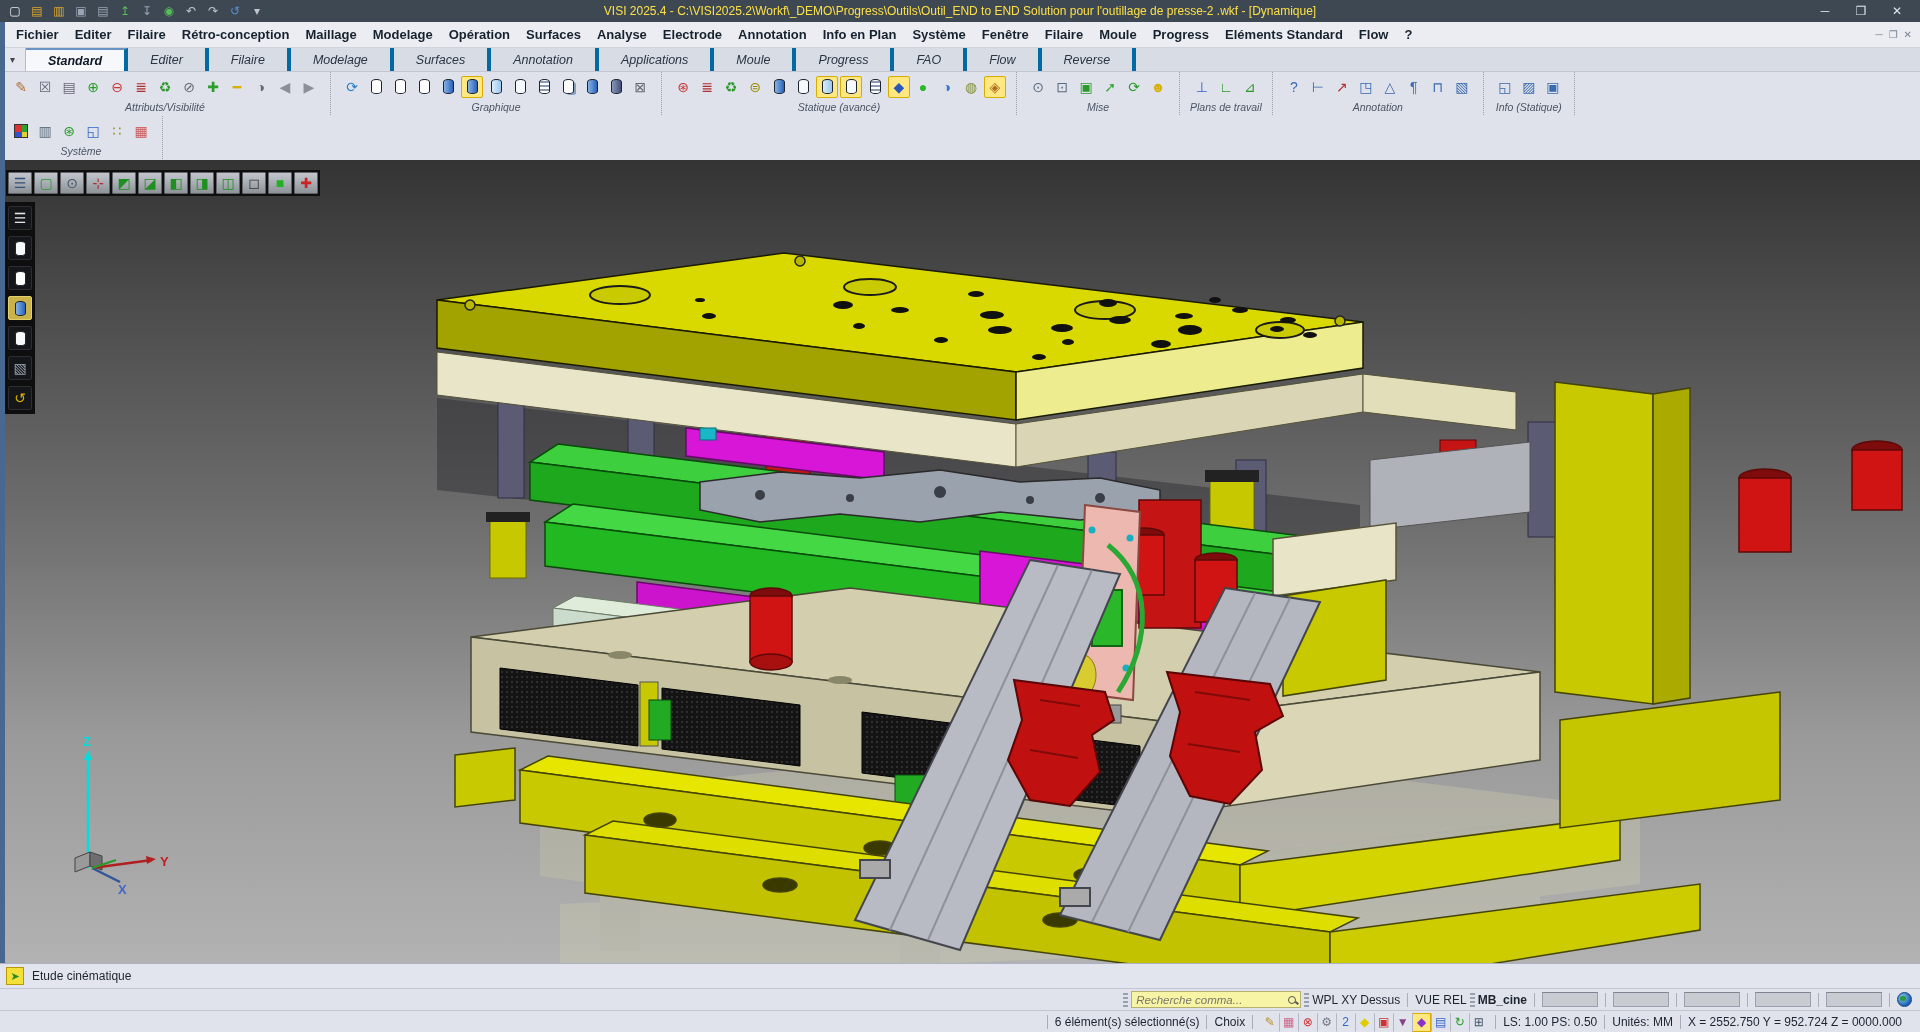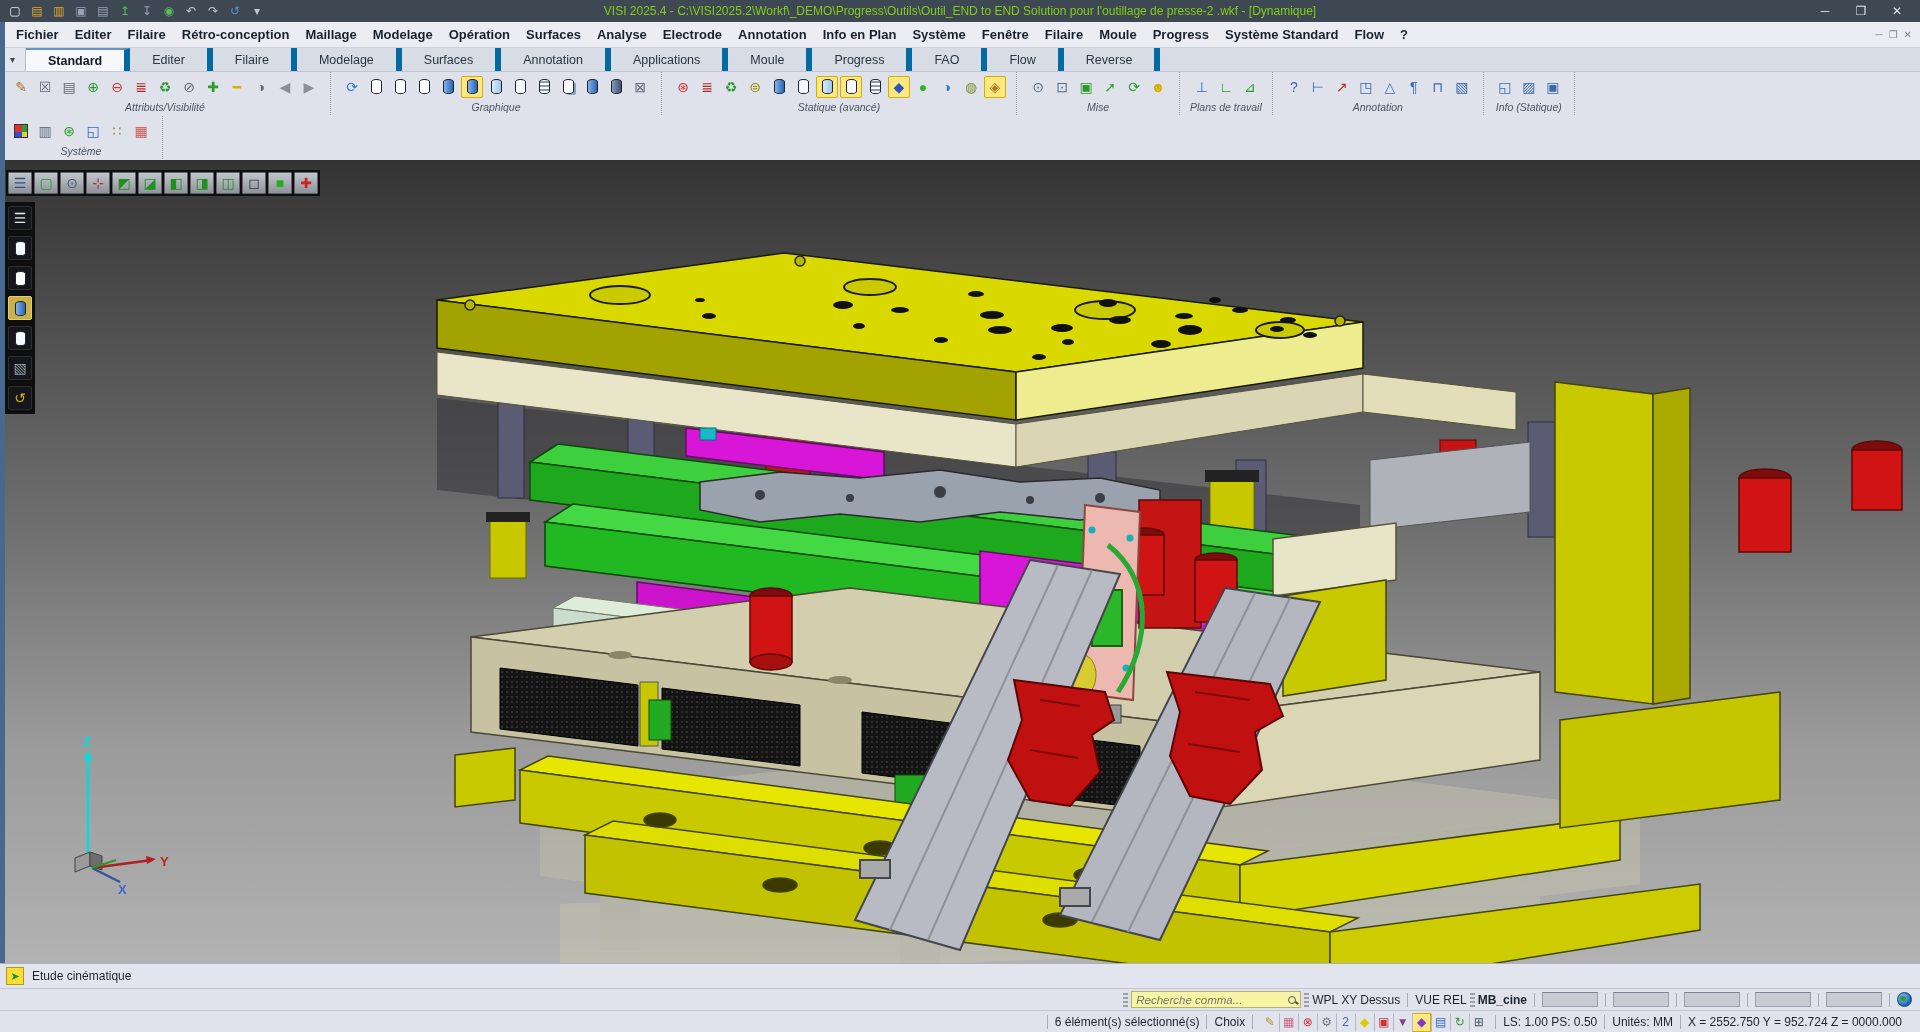--- a/index.html
+++ b/index.html
@@ -3,33 +3,33 @@
 <meta charset="utf-8">
 <style>
   html,body{margin:0;padding:0;width:1920px;height:1032px;overflow:hidden;
     font-family:"Liberation Sans",sans-serif;-webkit-font-smoothing:antialiased;background:#dfe2ec;}
   *{box-sizing:border-box;}
   
   .titlebar{position:absolute;left:0;top:0;width:1920px;height:22px;background:#3d4853;
     display:flex;align-items:center;color:#eef2f6;font-size:12px;}
   .qa{display:flex;align-items:center;gap:4px;padding-left:6px;}
   .qa .chip{width:18px;height:16px;font-size:12px;background:transparent;border:none;}
-  .title-text{position:absolute;left:0;right:0;text-align:center;font-size:12px;color:#84cc16;pointer-events:none;}
+  .title-text{position:absolute;left:0;right:0;text-align:center;font-size:12px;color:#fde047;pointer-events:none;}
   .win-controls{margin-left:auto;display:flex;gap:2px;padding-right:6px;z-index:2;}
   .win-btn{width:34px;height:18px;display:flex;align-items:center;justify-content:center;color:#dfe6ee;font-size:12px;}
   
   .menubar{position:absolute;left:0;top:22px;width:1920px;height:26px;background:#ecedf2;
     display:flex;align-items:center;padding-left:8px;border-bottom:1px solid #cfd3dc;}
   .menu-item{font-size:13px;font-weight:700;color:#17222f;padding:0 8px;cursor:default;}
   .mdi-controls{margin-left:auto;display:flex;gap:6px;padding-right:8px;color:#7a8494;font-size:10px;}
   
   .tabrow{position:absolute;left:0;top:48px;width:1920px;height:24px;background:#d8dce5;
     display:flex;align-items:stretch;border-bottom:1px solid #c2c6d0;}
   .tab-caret{width:26px;display:flex;align-items:center;justify-content:center;color:#445;font-size:10px;background:#e4e7ee;border-right:1px solid #b8bcc6;}
-  .tab{padding:0 22px;display:flex;align-items:center;font-size:12.5px;color:#2a3442;border-right:6px solid #0369a1;background:#d8dce5;}
+  .tab{padding:0 22px;display:flex;align-items:center;font-size:12.5px;color:#2a3442;border-right:4px solid #0369a1;background:#d8dce5;font-style:italic;}
   .tab.active{background:#f6f8fb;font-weight:700;border-top:2px solid #6a94c4;color:#101826;}
   
   .ribbon{position:absolute;left:0;top:72px;width:1920px;height:88px;background:#dfe2ea;}
   .ribbon-row{display:flex;align-items:flex-start;height:44px;}
   .group{display:flex;flex-direction:column;align-items:center;padding:1px 10px 0 10px;border-right:1px dotted #9aa0ac;height:43px;}
   .group-icons{display:flex;gap:2px;align-items:center;height:27px;}
   .group-label{font-size:10.5px;font-style:italic;color:#4c5565;margin-top:1px;}
   .chip{width:22px;height:22px;display:inline-flex;align-items:center;justify-content:center;
     font-size:14px;border:1px solid transparent;border-radius:2px;}
   .chip.sel{background:#ffe782;border:1px solid #d9ac00;}
@@ -138,21 +138,21 @@
       <span class="menu-item">Surfaces</span>
       <span class="menu-item">Analyse</span>
       <span class="menu-item">Electrode</span>
       <span class="menu-item">Annotation</span>
       <span class="menu-item">Info en Plan</span>
       <span class="menu-item">Système</span>
       <span class="menu-item">Fenêtre</span>
       <span class="menu-item">Filaire</span>
       <span class="menu-item">Moule</span>
       <span class="menu-item">Progress</span>
-      <span class="menu-item">Système Standard</span>
+      <span class="menu-item">Eléments Standard</span>
       <span class="menu-item">Flow</span>
       <span class="menu-item">?</span>
     </div>
   <div class="mdi-controls">
     <span>─</span>
     <span>❐</span>
     <span>✕</span>
   </div>
 </div>
 

